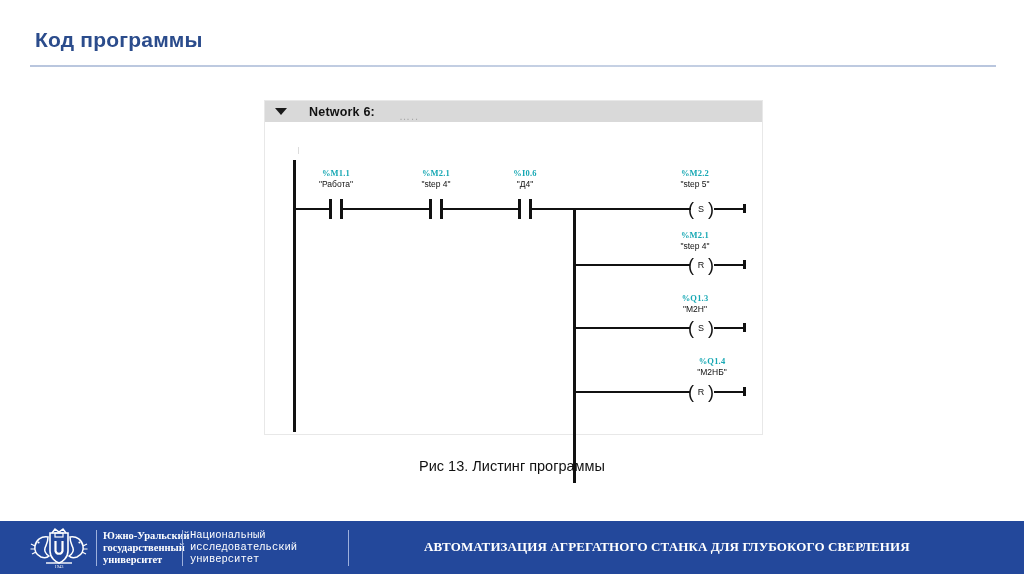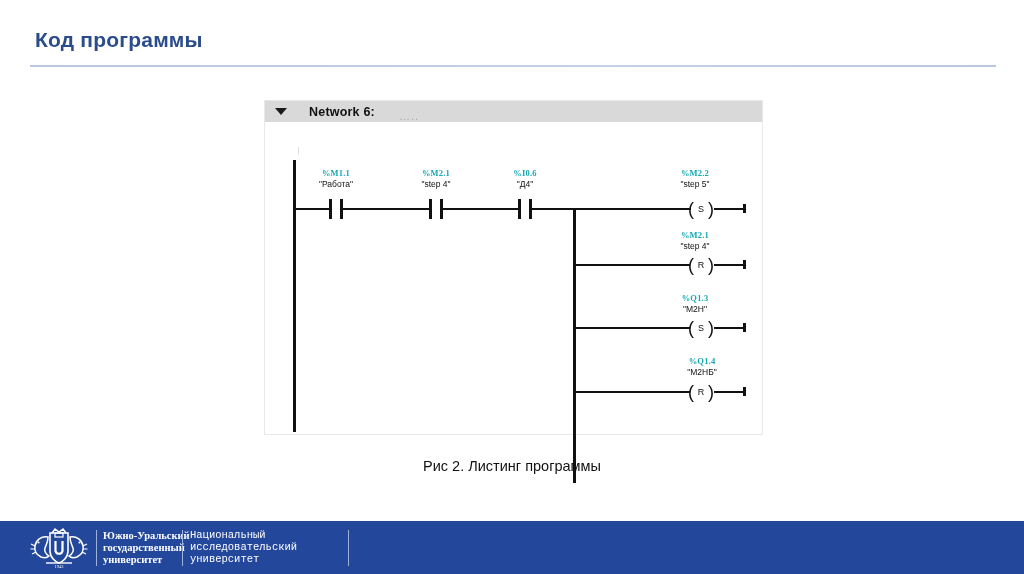--- a/index.html
+++ b/index.html
@@ -202,37 +202,37 @@
     </div>
     <div class="wire" style="left:308px;top:173px;width:117px;"></div>
     <div class="coil" style="left:423px;top:164px;">
       <div class="par l">(</div>
       <div class="lt">S</div>
       <div class="par r">)</div>
     </div>
     <div class="wire" style="left:449px;top:173px;width:32px;"></div>
     <div class="endcap" style="left:478px;top:169px;"></div>
 
-    <div class="op" style="left:392px;top:202px;">
+    <div class="op" style="left:402px;top:202px;">
       <div class="addr">%Q1.4</div>
       <div class="sym">"M2HБ"</div>
     </div>
     <div class="wire" style="left:308px;top:237px;width:117px;"></div>
     <div class="coil" style="left:423px;top:228px;">
       <div class="par l">(</div>
       <div class="lt">R</div>
       <div class="par r">)</div>
     </div>
     <div class="wire" style="left:449px;top:237px;width:32px;"></div>
     <div class="endcap" style="left:478px;top:233px;"></div>
 
   </div>
 </div>
 
-<div id="caption">Рис 2. Листинг программы</div>
+<div id="caption">Рис 13. Листинг программы</div>
 
 <div id="footer">
 
   <svg id="logo-mark" viewBox="0 0 66 42" xmlns="http://www.w3.org/2000/svg">
 
     <path d="M24 6 H42 V24 C42 31 36 35 33 36 C30 35 24 31 24 24 Z" fill="none" stroke="#ffffff" stroke-width="1.6"></path>
 
     <path d="M26 6 L29 2 L33 5 L37 2 L40 6" fill="none" stroke="#ffffff" stroke-width="1.5"></path>
     <rect x="29" y="6" width="8" height="4" fill="none" stroke="#ffffff" stroke-width="1.2"></rect>
 
@@ -259,13 +259,14 @@
       <div>университет</div>
     </div>
   <div class="fsep" style="left:182px;top:9px;height:36px;"></div>
   <div id="uni-name-2">
       <div>Национальный</div>
       <div>исследовательский</div>
       <div>университет</div>
     </div>
   <div class="fsep" style="left:348px;top:9px;height:36px;"></div>
 
+  <div id="footer-title">АВТОМАТИЗАЦИЯ АГРЕГАТНОГО СТАНКА ДЛЯ ГЛУБОКОГО СВЕРЛЕНИЯ</div>
 </div>
 
 </body></html>

